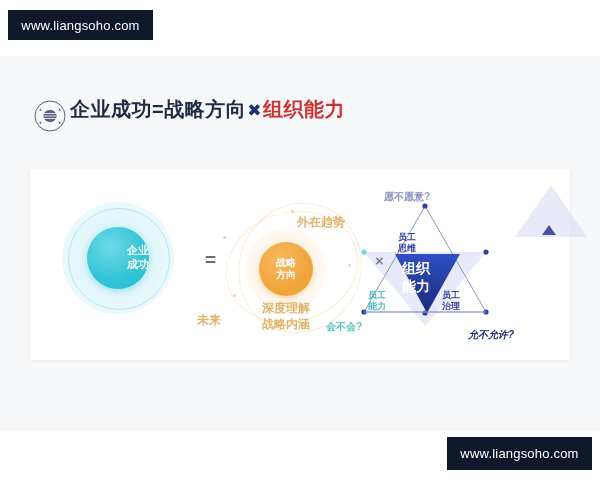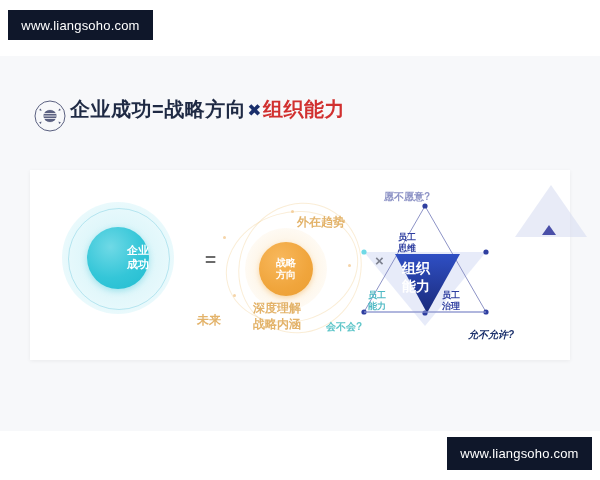--- a/index.html
+++ b/index.html
@@ -91,21 +91,21 @@
     display:flex;flex-direction:column;align-items:center;justify-content:center;
     color:#ffffff;font-size:10px;font-weight:bold;line-height:1.25;
     box-shadow:0 2px 5px rgba(235,158,50,.35);
   }
   .orb-label{
     position:absolute;color:#e3b36a;font-size:12px;font-weight:bold;white-space:nowrap;
     line-height:1.35;
   }
   #lbl-trend{left:82px;top:24px;}
   #lbl-future{left:-18px;top:122px;}
-  #lbl-deep{left:38px;top:110px;text-align:left;}
+  #lbl-deep{left:47px;top:110px;text-align:left;}
   .orb-dot{position:absolute;width:3px;height:3px;border-radius:50%;background:rgba(236,176,96,.55);}
 
   
   .star-wrap{position:absolute;left:320px;top:10px;width:160px;height:170px;}
   .q-label{
     position:absolute;font-size:10px;font-weight:bold;white-space:nowrap;
   }
   #q-top{left:34px;top:10px;color:#8d93c6;}
   #q-left{left:-24px;top:140px;color:#5fc6c9;}
   #q-right{left:118px;top:148px;color:#1a2f6b;font-style:italic;}

